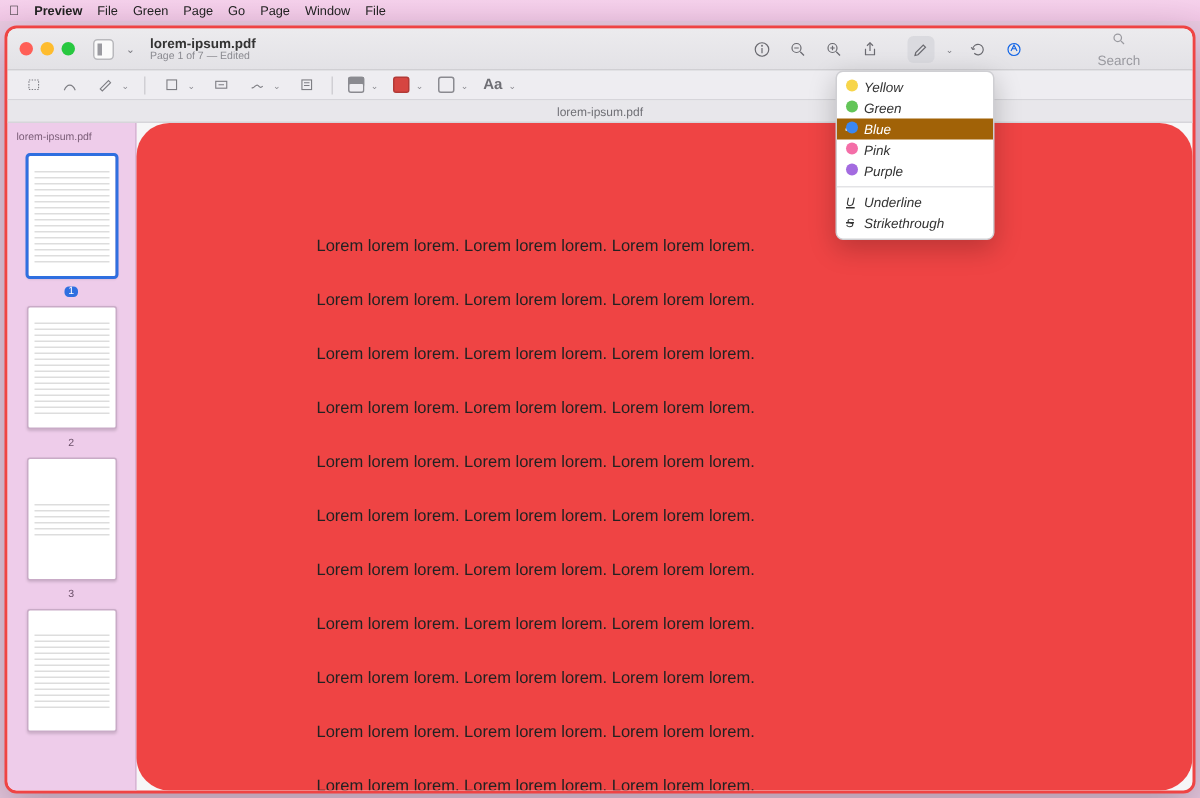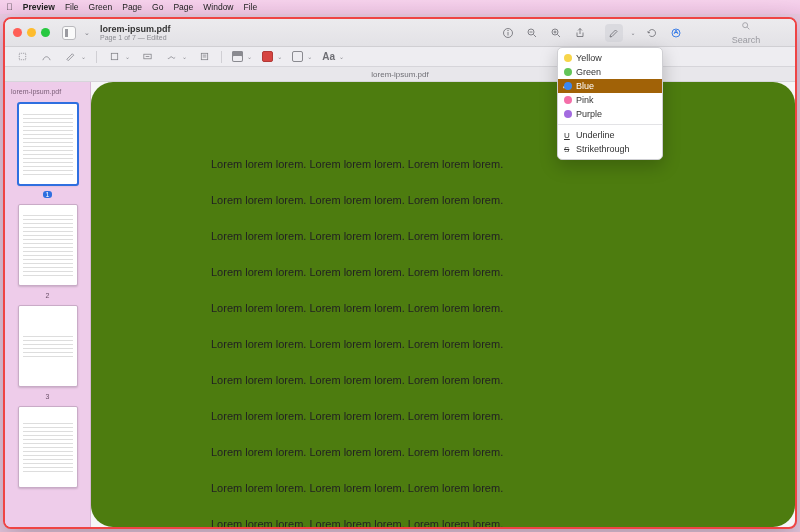--- a/index.html
+++ b/index.html
@@ -45,26 +45,26 @@
   
   .body { flex:1; display:flex; min-height:0; }
   .sidebar { width:86px; background:#eeccea; border-right:1px solid #d7b6d4; display:flex; flex-direction:column; align-items:center; padding:6px 0; gap:6px; overflow:hidden;}
   .side-title{font-size:7px;color:#7a5d77;align-self:flex-start;padding-left:6px;margin-bottom:2px;}
   .thumb{width:60px;background:#fff;border:1px solid #c9abc7;border-radius:2px;box-shadow:0 1px 2px rgba(0,0,0,.15);display:flex;flex-direction:column;justify-content:center;gap:1px;padding:5px 4px;}
   .thumb.sel{outline:2px solid #2f6fe0;outline-offset:-1px;}
   .thumb .ln{height:1px;background:#ddd;}
   .thumb.h82{height:82px;} .thumb.h82 .ln{margin:1px 0;}
   .pgnum{font-size:7px;color:#6a4f68;background:#2f6fe0;color:#fff;padding:0 3px;border-radius:3px;}
   .pgnum.plain{background:transparent;color:#6a4f68;}
-  .content { flex:1; background:#4d7c0f; position:relative; overflow:hidden;border-radius:22px;}
+  .content { flex:1; background:#ef4444; position:relative; overflow:hidden;border-radius:22px;}
   .page { position:absolute; left:0; right:0; top:0; padding:76px 40px 0 120px;}
   .page p { font-size:11px; color:#222; margin-bottom:24px; white-space:nowrap;}
   
   .menu { position:absolute; top:28px; right:132px; width:106px; background:#fff; border:1px solid #cfcfd3; border-radius:5px; box-shadow:0 6px 18px rgba(0,0,0,.22); padding:3px 0; font-size:9px;}
-  .menu .row{display:flex;align-items:center;gap:6px;padding:2px 12px 2px 18px;position:relative;color:#333;}
+  .menu .row{display:flex;gap:6px;padding:2px 12px 2px 18px;position:relative;color:#333;font-style:italic;}
   .menu .row.sel{background:#a16207;color:#fff;}
   .menu .row .dot{width:8px;height:8px;border-radius:50%;position:absolute;left:6px;}
   .menu .row .chk{position:absolute;left:4px;font-size:8px;}
   .menu hr{border:none;border-top:1px solid #e3e3e6;margin:3px 0;}
   .menu .row .uicon{position:absolute;left:6px;font-size:8px;text-decoration:underline;}
   .menu .row .sicon{position:absolute;left:6px;font-size:8px;text-decoration:line-through;}
   .dot.yellow{background:#f7d54a;} .dot.green{background:#63c558;} .dot.blue{background:#3a87f2;} .dot.pink{background:#f46ea8;} .dot.purple{background:#a36be0;}
 </style>
 </head>
 <body>

